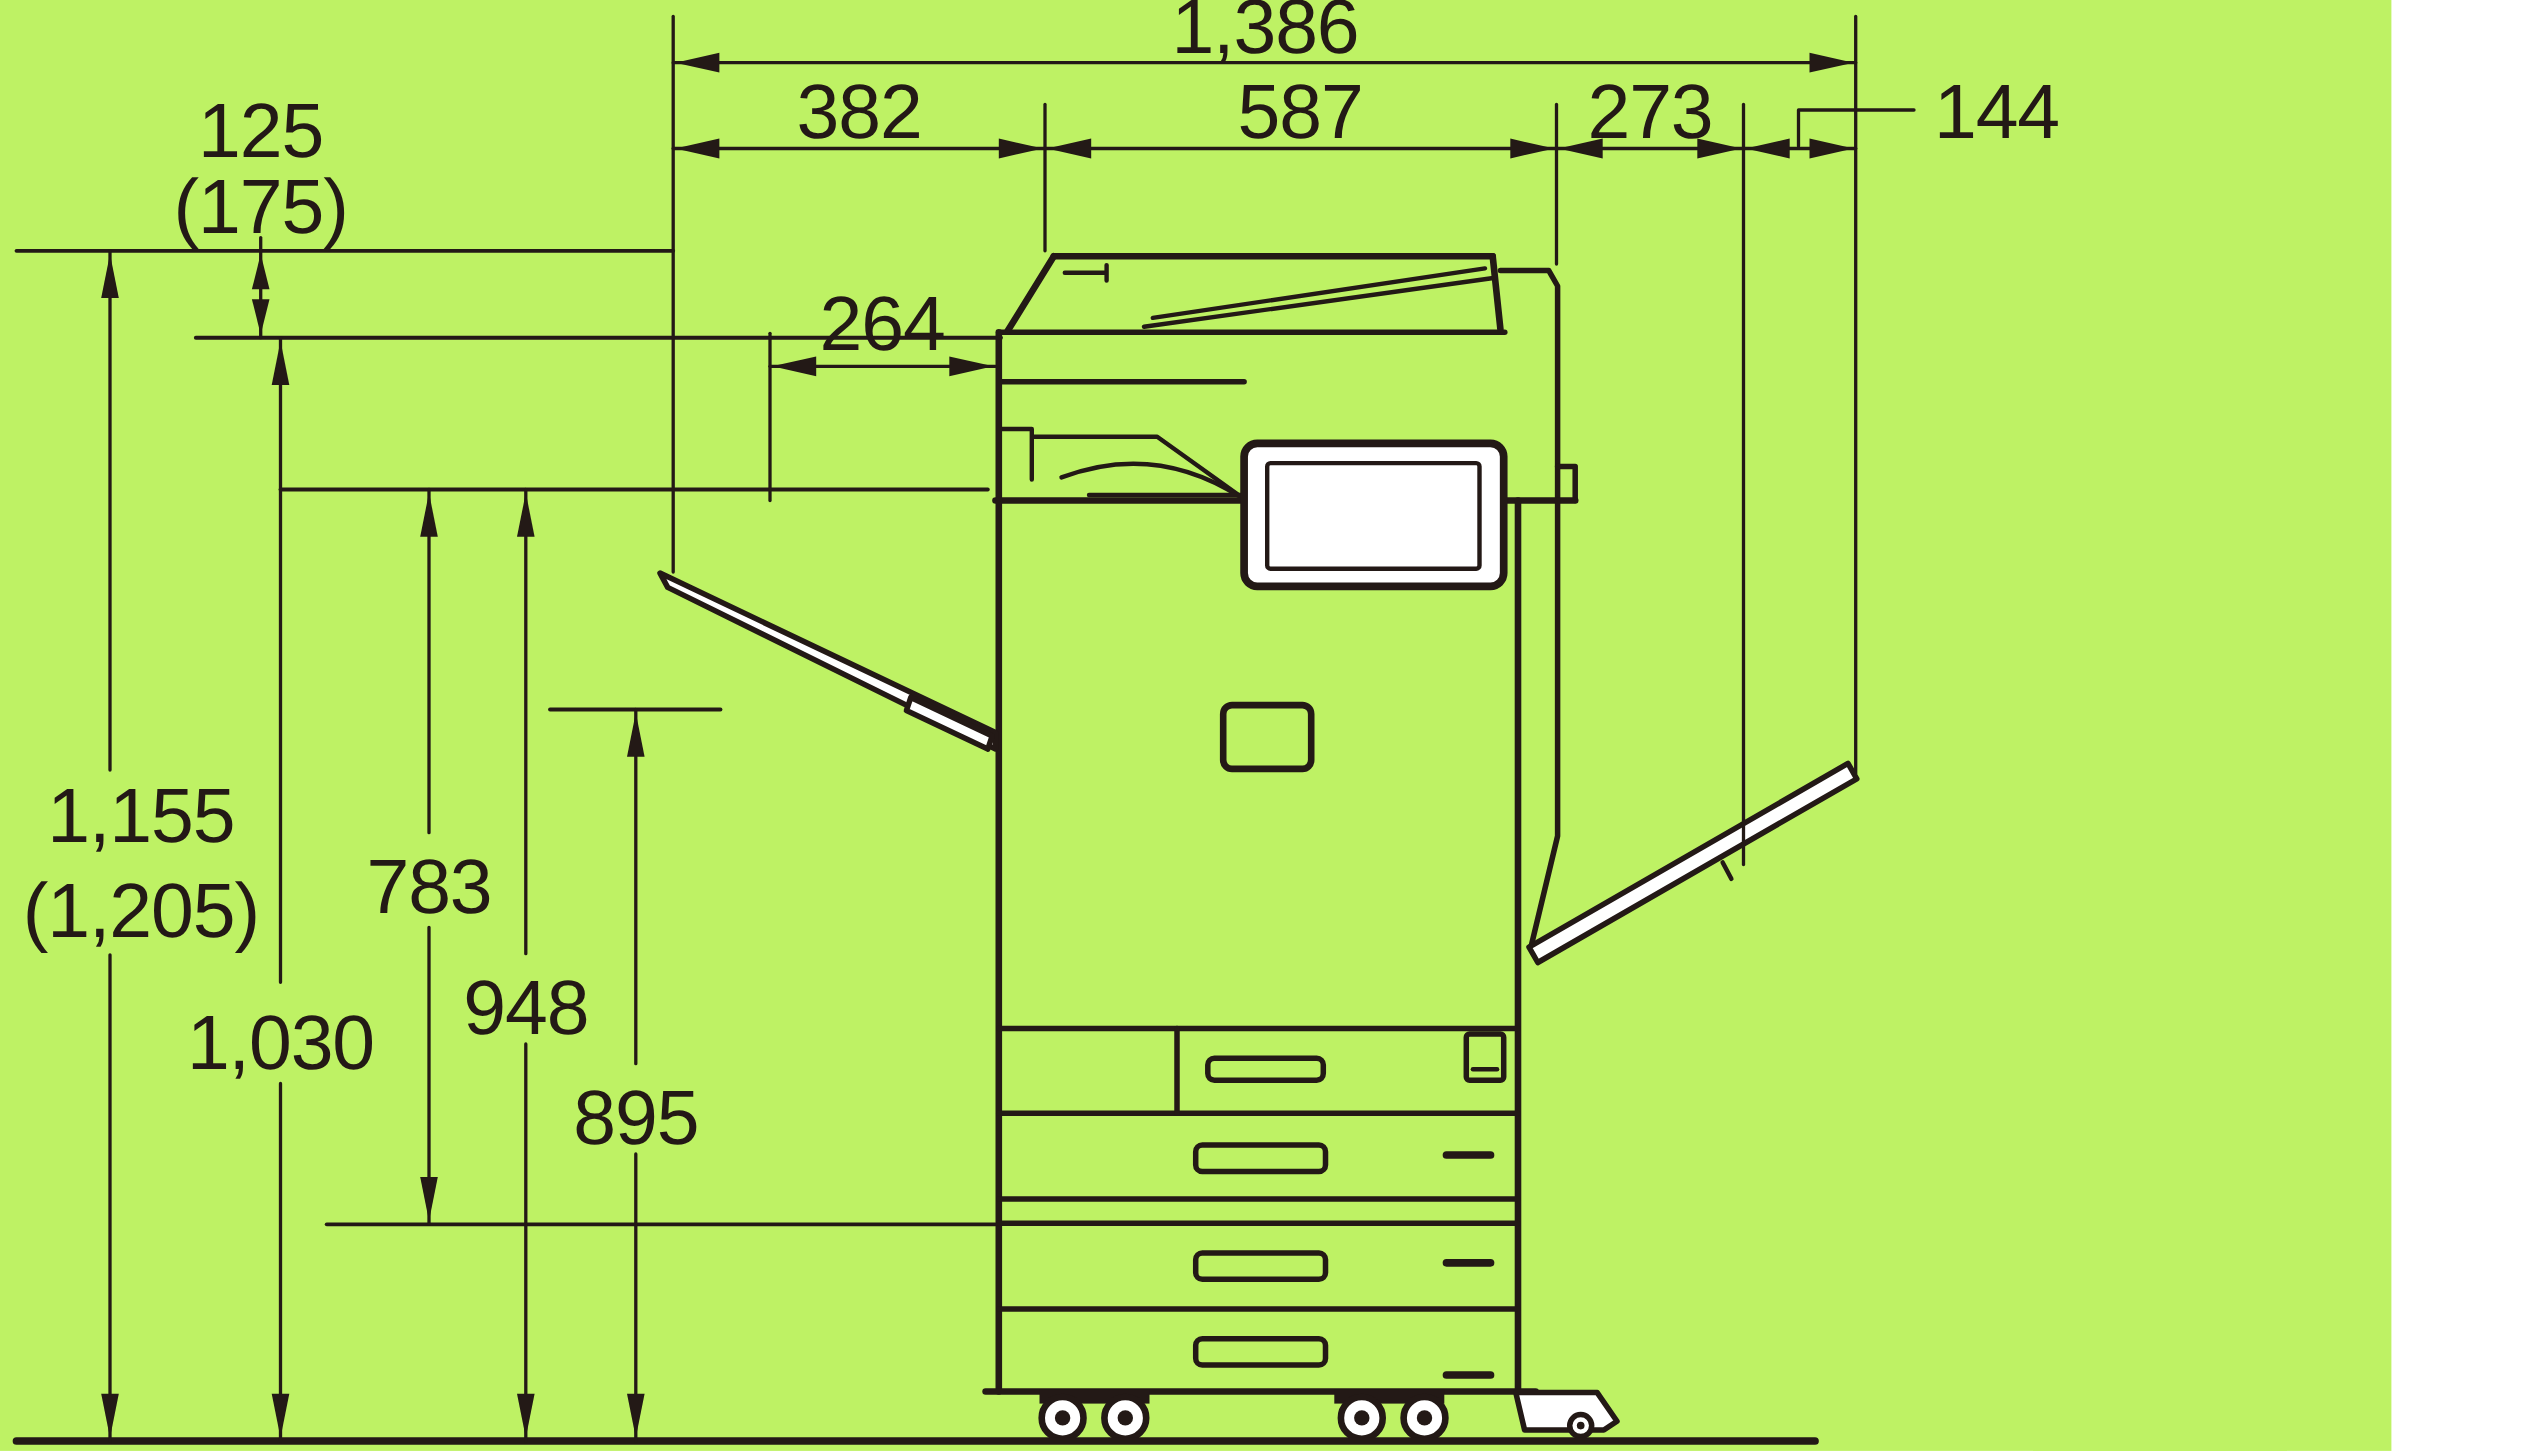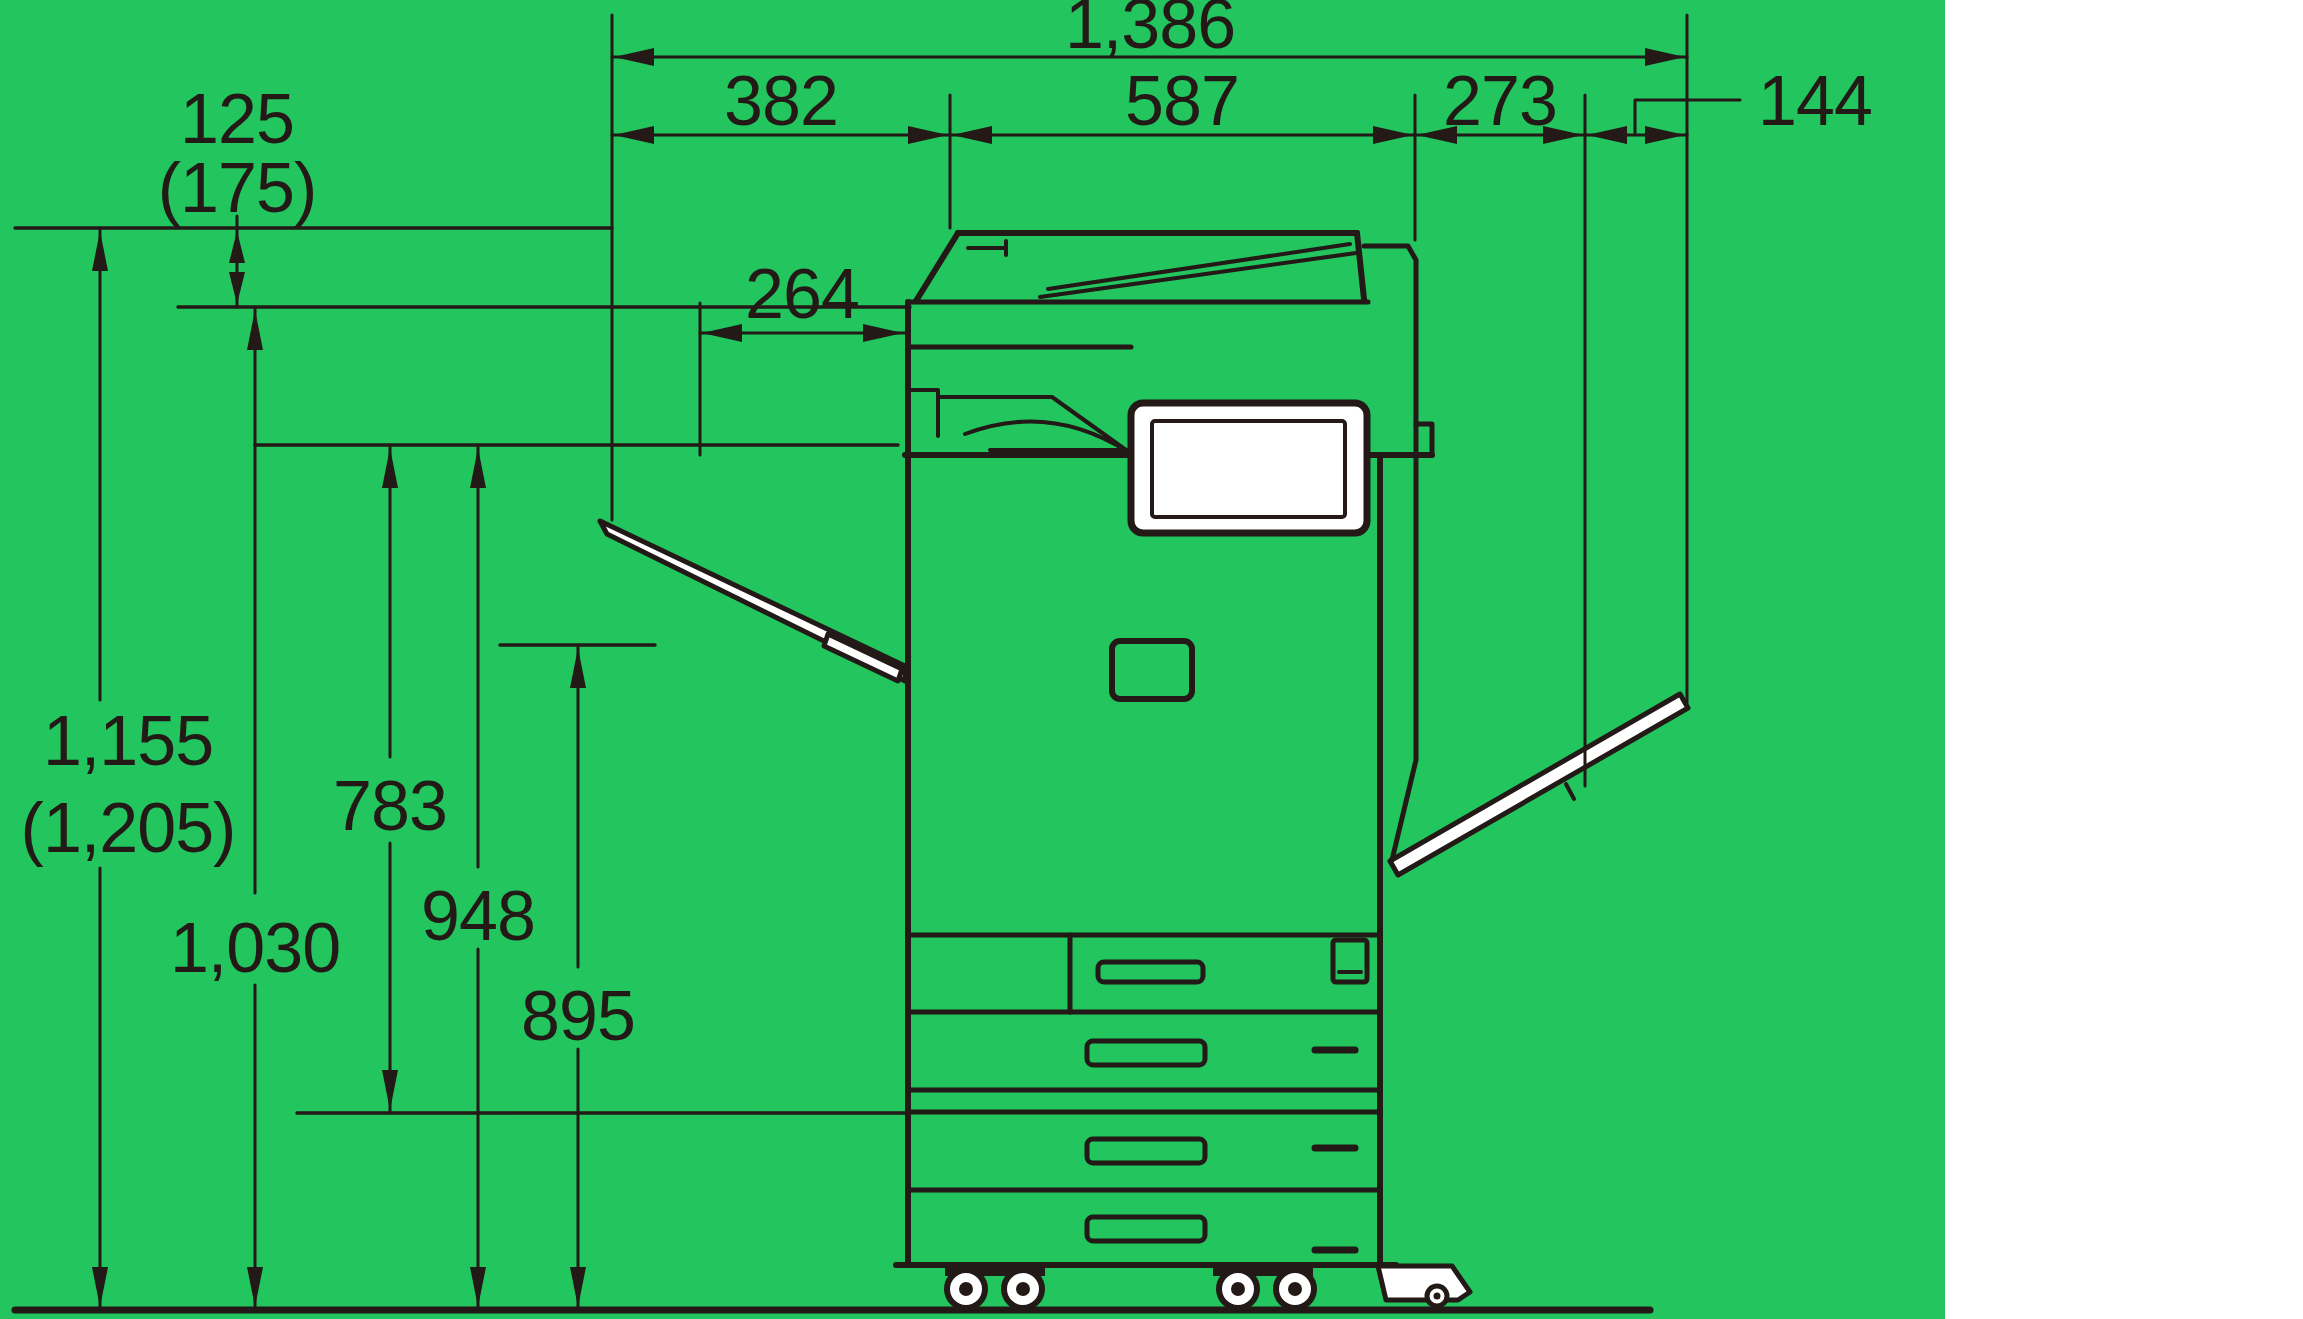--- a/index.html
+++ b/index.html
@@ -1,16 +1,16 @@
 <!DOCTYPE html>
 <html><head>
 <meta charset="utf-8">
 <style>
   html,body{margin:0;padding:0;background:#ffffff;}
-  .stage{width:1945px;height:1319px;position:relative;background:#22c55e;overflow:hidden;}
+  .stage{width:2174px;height:1319px;position:relative;background:#bef264;overflow:hidden;}
   svg{display:block;}
   text.dim{font-family:"Liberation Sans",sans-serif;font-size:70px;fill:#231916;letter-spacing:-1px;}
 </style>
 </head>
 <body>
 
 <div class="stage">
 <svg width="2303" height="1319" viewBox="0 0 2303 1319" xmlns="http://www.w3.org/2000/svg">
 
   <g stroke="#231916" fill="none" stroke-linejoin="round" stroke-linecap="round">

